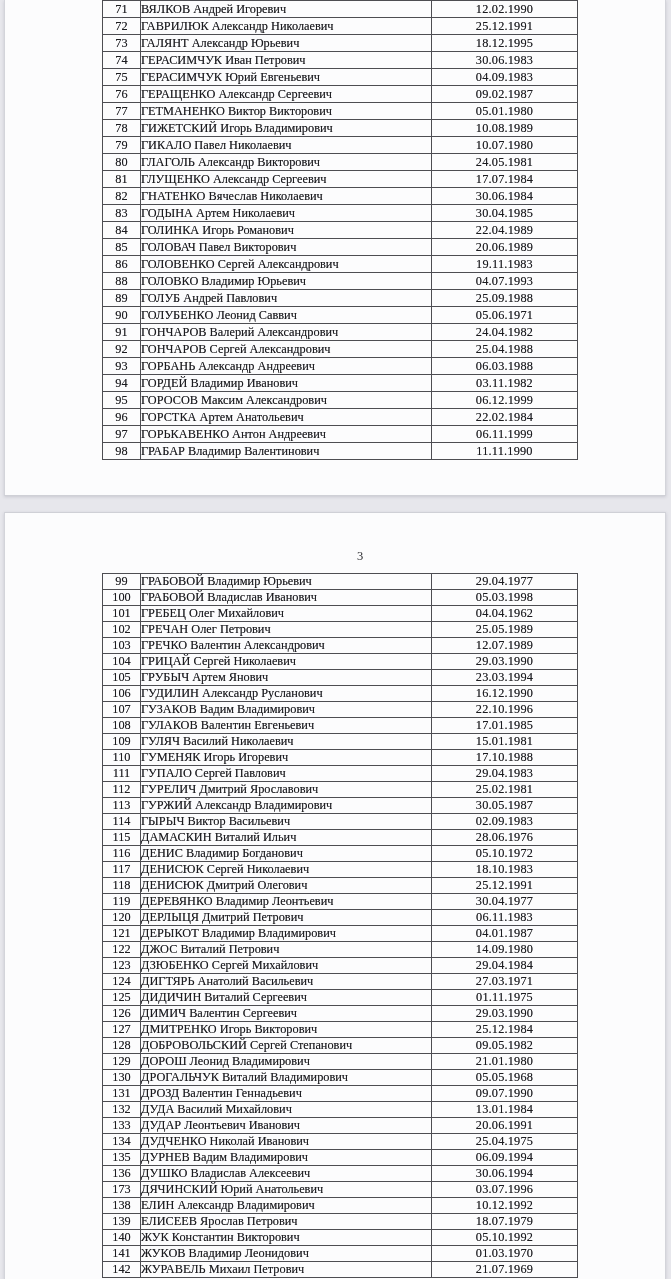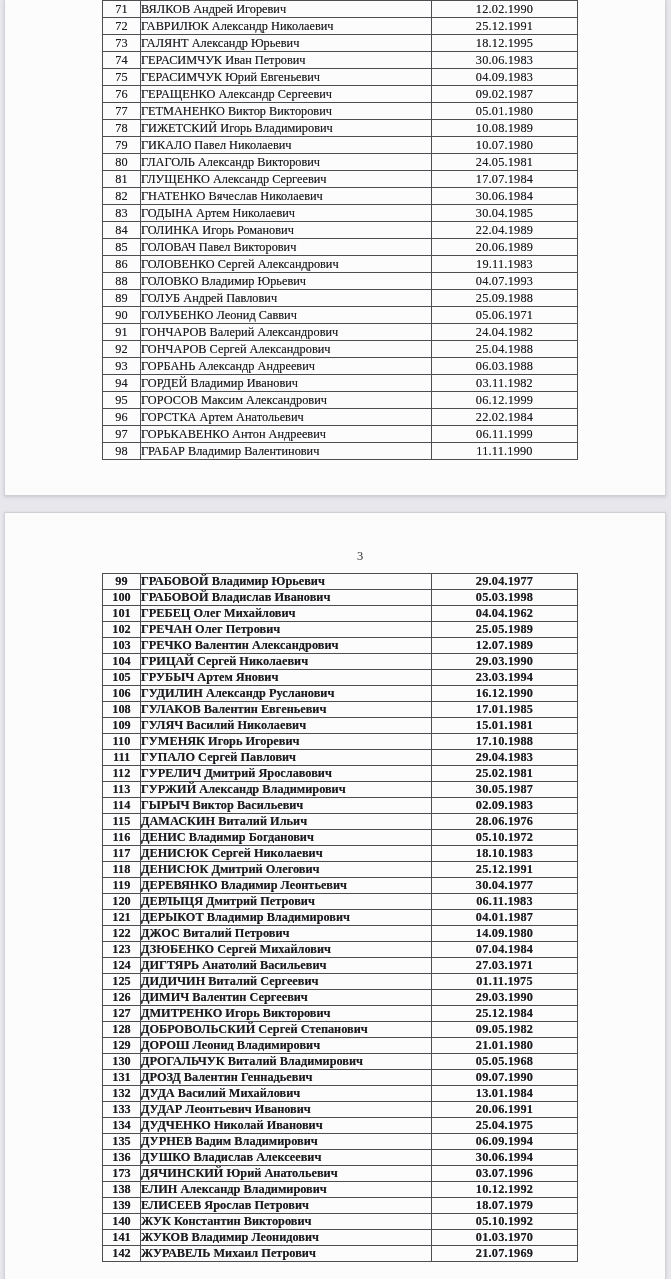--- a/index.html
+++ b/index.html
@@ -43,21 +43,21 @@
     color:#2a2a2e;
   }
   table.roster{
     position:absolute;
     left:97px;
     width:472px;
     border-collapse:collapse;
     table-layout:fixed;
   }
   .page-1 table.roster{top:0;}
-  .page-2 table.roster{top:60px;font-weight:bold;}
+  .page-2 table.roster{top:60px;}
   table.roster td{
     border:1px solid #4d4d52;
     padding:0;
     overflow:hidden;
     white-space:nowrap;
     font-size:12.3px;
     line-height:1;
     color:#1c1c20;
     text-shadow:0 0 0.5px rgba(30,30,35,0.55);
   }
@@ -250,20 +250,25 @@
           <td class="col-num">105</td>
           <td class="col-name">ГРУБЫЧ Артем Янович</td>
           <td class="col-date">23.03.1994</td>
         </tr>
         <tr>
           <td class="col-num">106</td>
           <td class="col-name">ГУДИЛИН Александр Русланович</td>
           <td class="col-date">16.12.1990</td>
         </tr>
         <tr>
+          <td class="col-num">107</td>
+          <td class="col-name">ГУЗАКОВ Вадим Владимирович</td>
+          <td class="col-date">22.10.1996</td>
+        </tr>
+        <tr>
           <td class="col-num">108</td>
           <td class="col-name">ГУЛАКОВ Валентин Евгеньевич</td>
           <td class="col-date">17.01.1985</td>
         </tr>
         <tr>
           <td class="col-num">109</td>
           <td class="col-name">ГУЛЯЧ Василий Николаевич</td>
           <td class="col-date">15.01.1981</td>
         </tr>
         <tr>
@@ -327,21 +332,21 @@
           <td class="col-date">04.01.1987</td>
         </tr>
         <tr>
           <td class="col-num">122</td>
           <td class="col-name">ДЖОС Виталий Петрович</td>
           <td class="col-date">14.09.1980</td>
         </tr>
         <tr>
           <td class="col-num">123</td>
           <td class="col-name">ДЗЮБЕНКО Сергей Михайлович</td>
-          <td class="col-date">07.04.1984</td>
+          <td class="col-date">29.04.1984</td>
         </tr>
         <tr>
           <td class="col-num">124</td>
           <td class="col-name">ДИГТЯРЬ Анатолий Васильевич</td>
           <td class="col-date">27.03.1971</td>
         </tr>
         <tr>
           <td class="col-num">125</td>
           <td class="col-name">ДИДИЧИН Виталий Сергеевич</td>
           <td class="col-date">01.11.1975</td>

